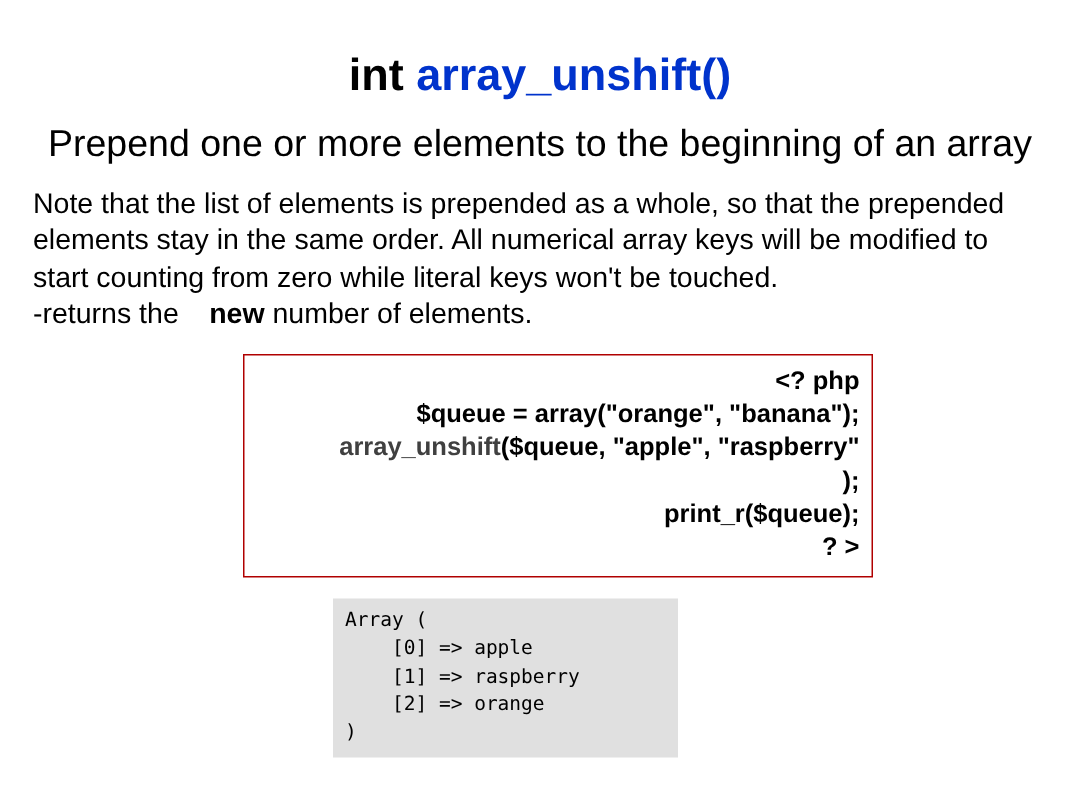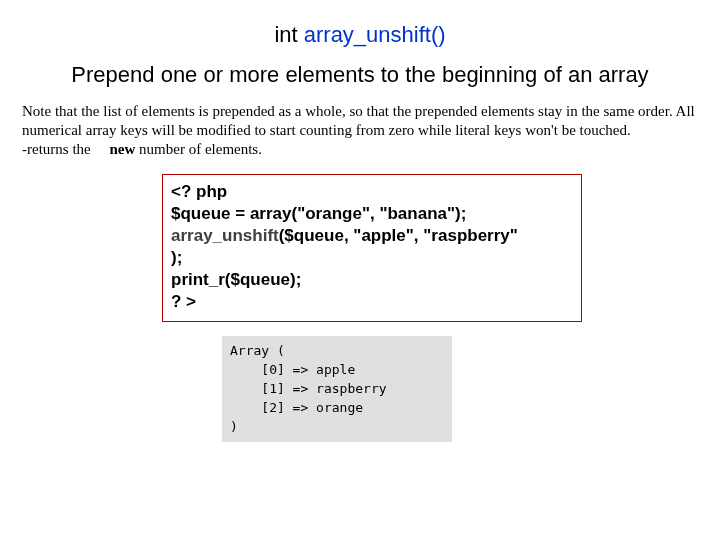--- a/index.html
+++ b/index.html
@@ -13,48 +13,48 @@
     overflow: hidden;
   }
   .slide {
     width: 720px;
     height: 540px;
     box-sizing: border-box;
     padding: 18px 22px 0 22px;
   }
   .title {
     text-align: center;
-    font-size: 22px;
-    font-weight: normal;
-    margin: 4px 0 14px 0;
+    font-size: 30px;
+    font-weight: bold;
+    margin: 16px 0 14px 0;
   }
   .title .plain { color: #000; }
   .title .blue { color: #0033cc; }
   .subtitle {
     text-align: center;
-    font-size: 22px;
+    font-size: 25px;
     margin: 0 0 14px 0;
   }
   .note {
-    font-size: 15px;
+    font-size: 19px;
     line-height: 1.28;
     margin: 0 0 2px 0;
-    font-family: Liberation Serif, serif;
   }
   .note .bold { font-weight: bold; margin-left: 15px; }
   .codebox {
     width: 420px;
     margin: 14px 0 0 140px;
     border: 1px solid #b00000;
     padding: 6px 8px 8px 8px;
     font-family: Arial, Helvetica, sans-serif;
     font-size: 17px;
     line-height: 1.3;
     font-weight: bold;
     box-sizing: border-box;
+    text-align: right;
   }
   .codebox .fn {
     color: #404040;
   }
   .codebox .line {
     white-space: pre-wrap;
   }
   .outputbox {
     width: 230px;
     margin: 14px 0 0 200px;

